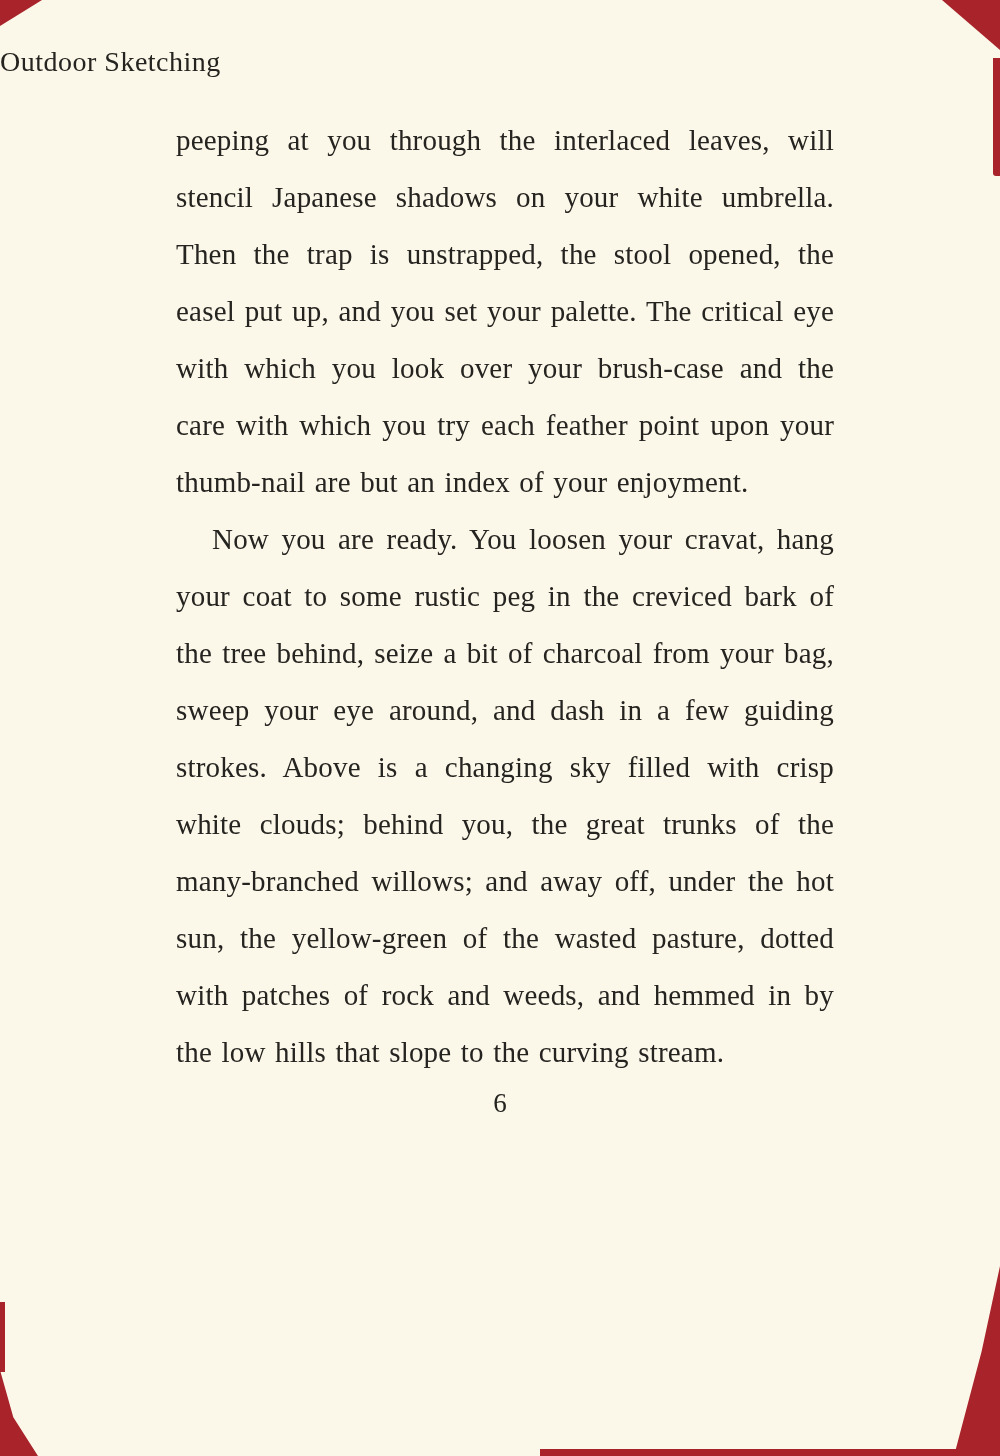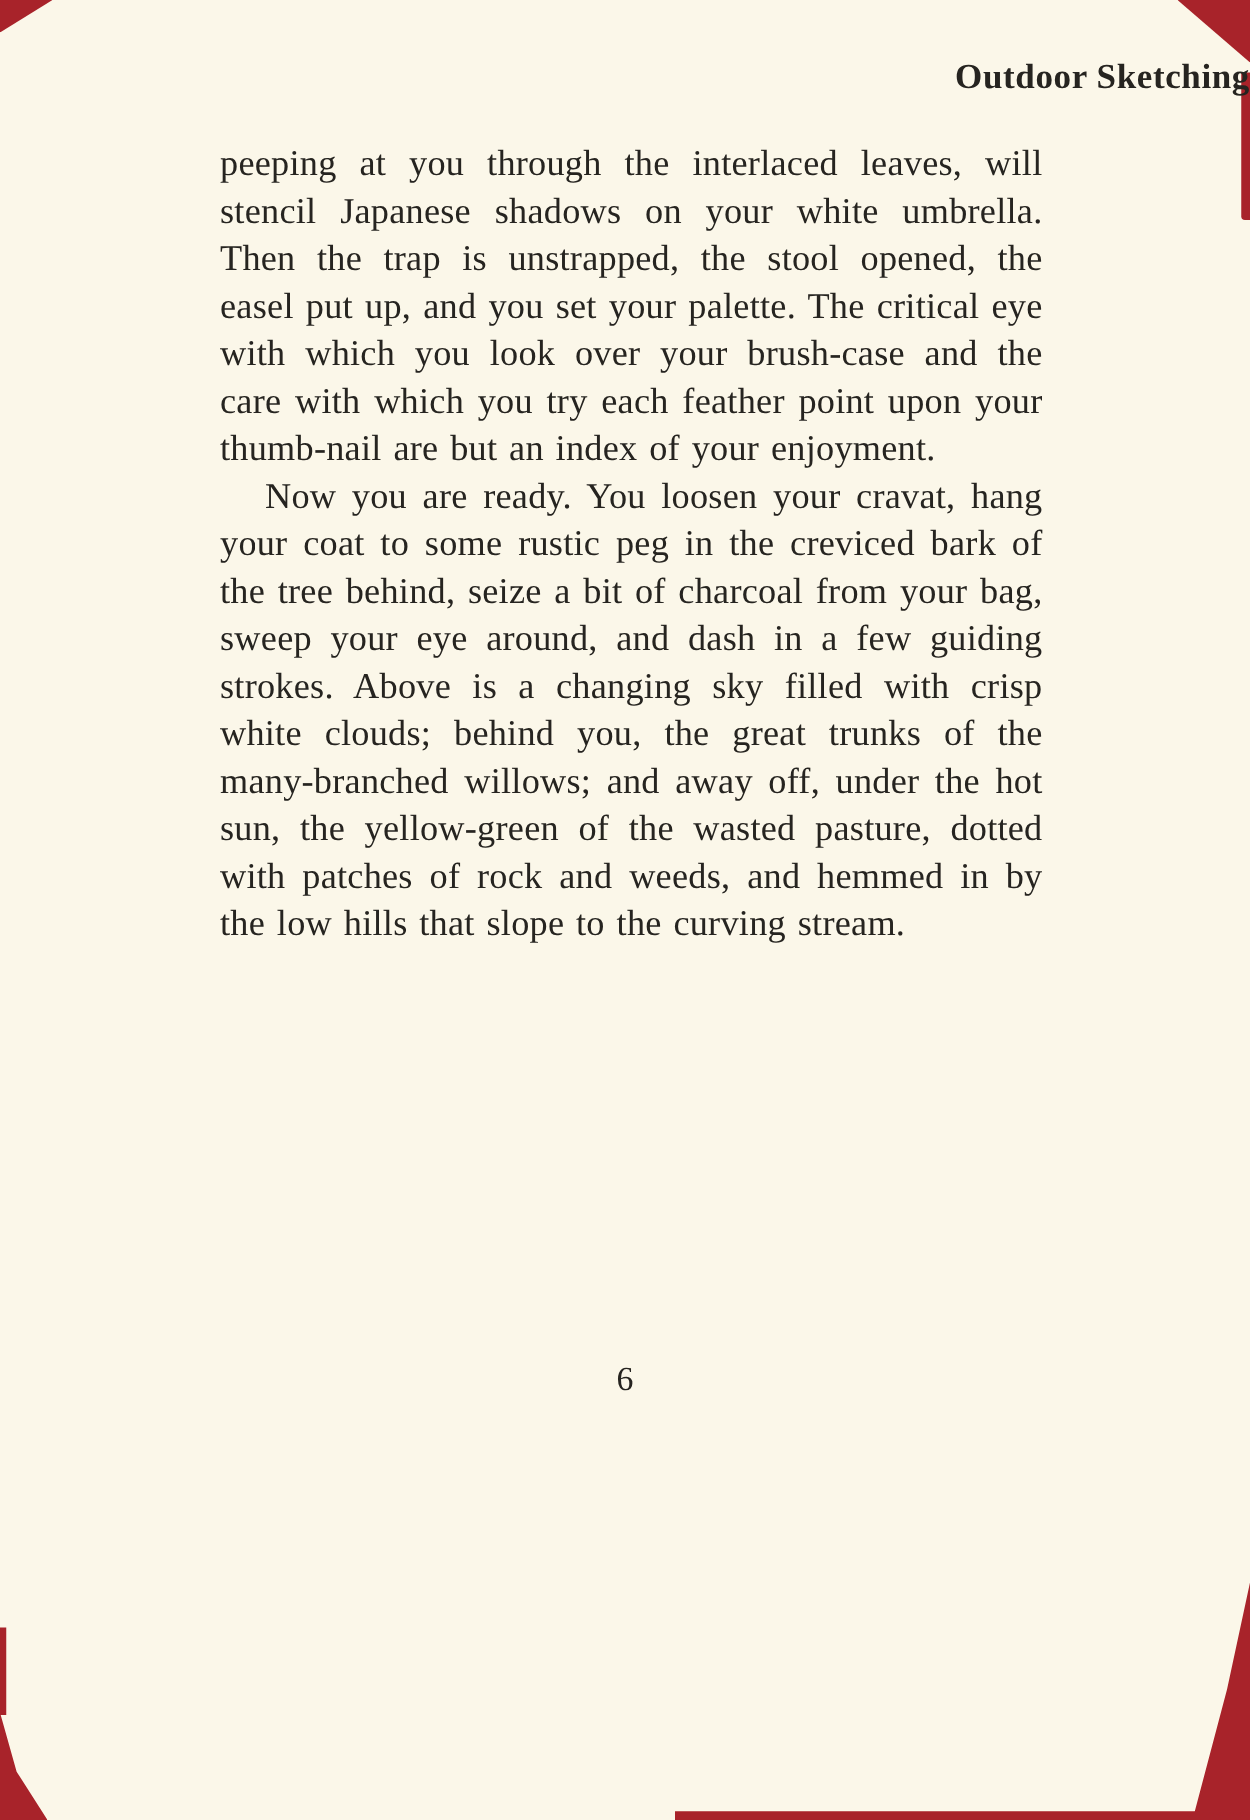--- a/index.html
+++ b/index.html
@@ -50,32 +50,32 @@
   .edge-left-bottom {
     left: 0; bottom: 84px; width: 5px; height: 70px;
   }
 
   .running-head {
     position: absolute;
     top: 46px;
     left: 0;
     width: 100%;
     margin: 0;
-    text-align: right;
+    text-align: left;
     font-size: 28px;
-    font-weight: bold;
+    font-weight: normal;
     letter-spacing: 0.5px;
   }
   .text-block {
     position: absolute;
     top: 112px;
     left: 176px;
     width: 658px;
     font-size: 29px;
-    line-height: 38px;
+    line-height: 57px;
     text-align: justify;
     letter-spacing: 0.2px;
     word-spacing: 2px;
   }
   .para {
     margin: 0;
     text-indent: 36px;
   }
   .para.first {
     text-indent: 0;

